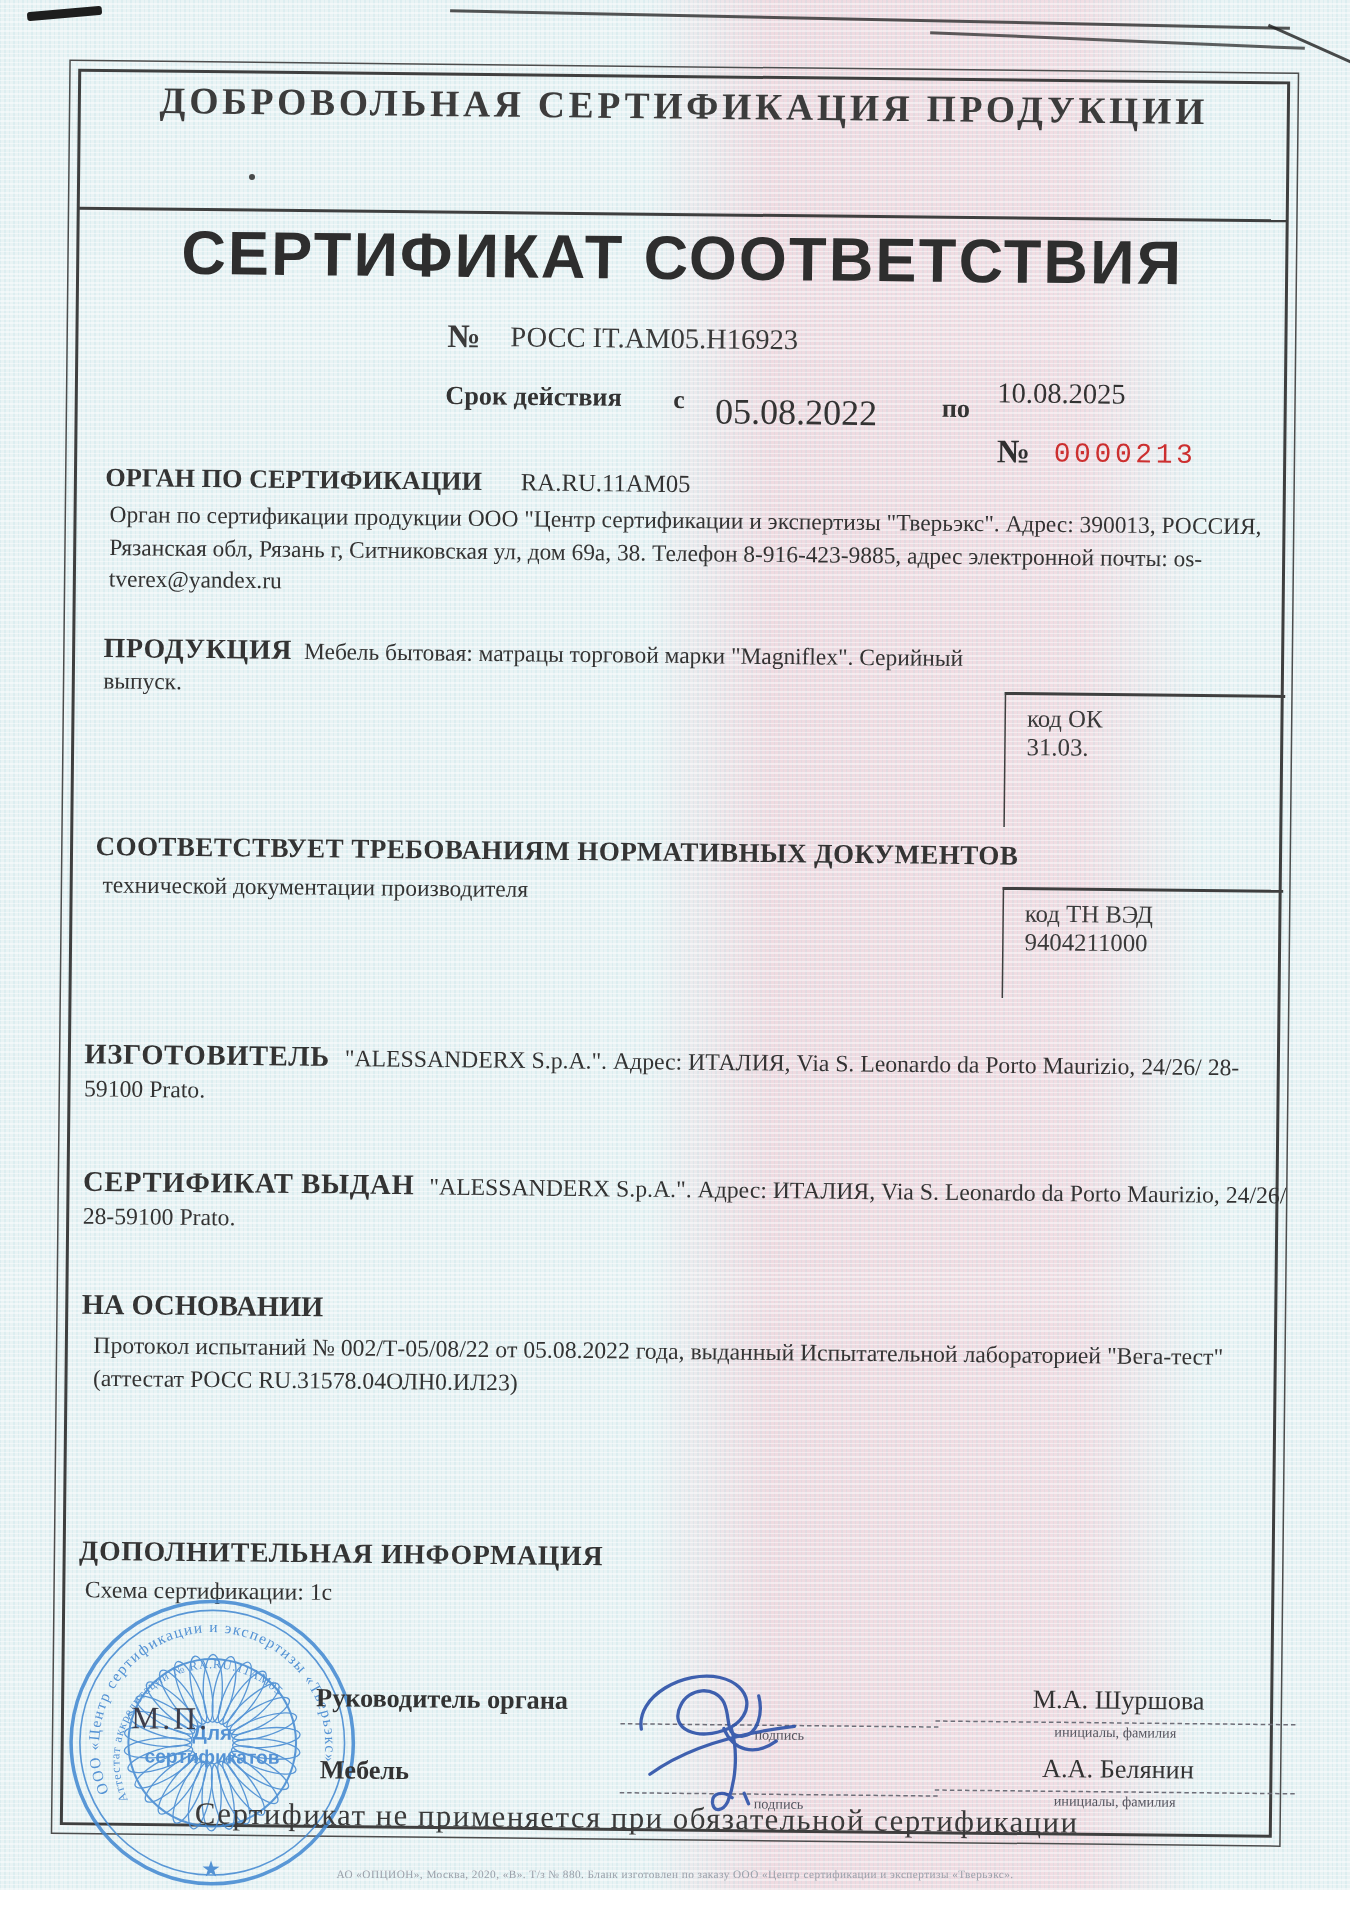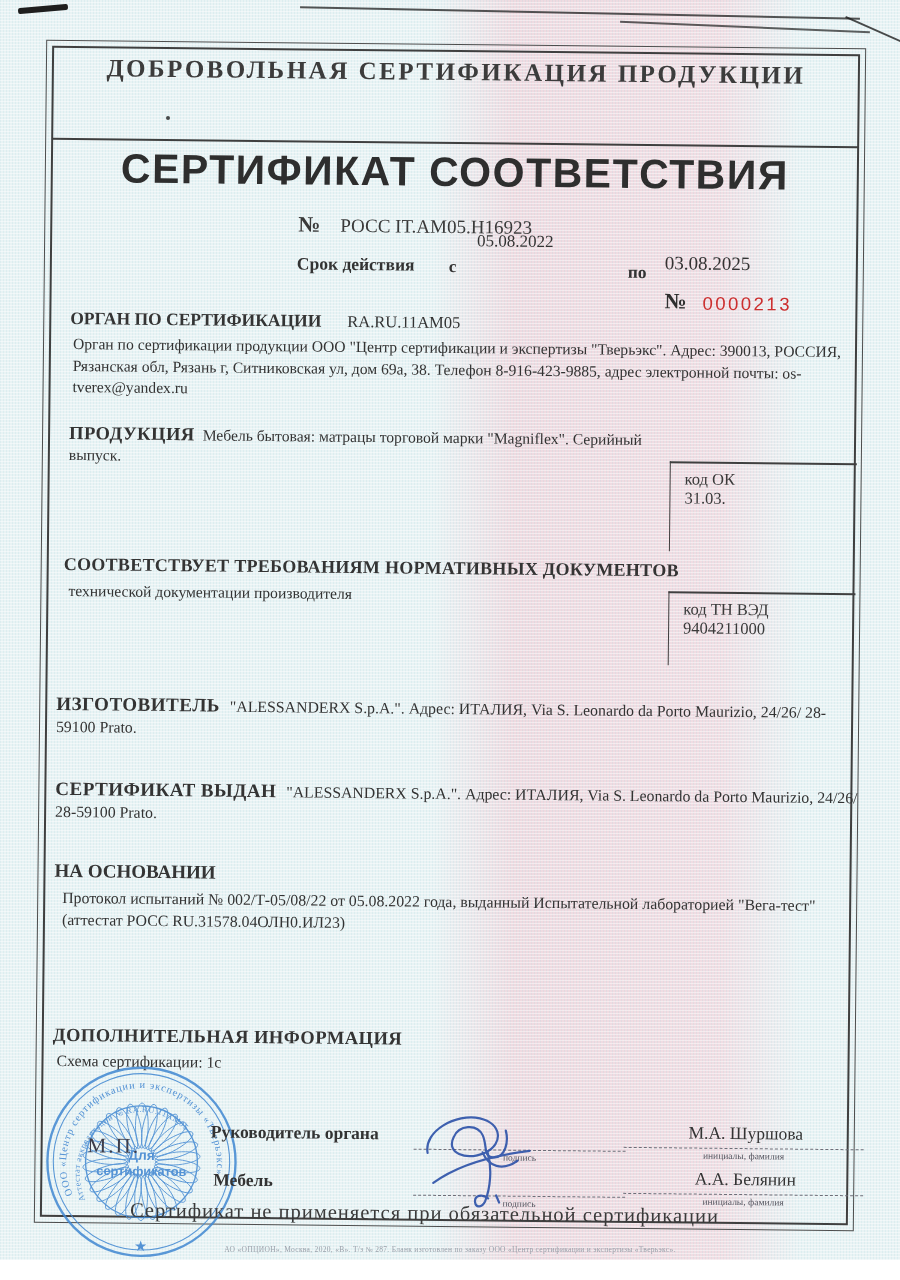--- a/index.html
+++ b/index.html
@@ -32,26 +32,26 @@
   .hdr-sep { top:97px; left:6px; right:6px; border-top:2px solid #3f3f3f; height:0; }
 
   .title { top:104px; font-family:"Liberation Sans", sans-serif; font-size:41px;
            font-weight:bold; letter-spacing:1.5px; color:#2e2e2e; }
 
   .no-label   { left:253px; top:168px; font-size:22px; font-weight:bold; color:#3a3a3a; }
   .no-value   { left:295px; top:171px; font-size:19px; color:#3a3a3a; }
 
   .val-label  { left:252px; top:210px; font-size:17.5px; font-weight:bold; }
   .val-c      { left:404px; top:212px; font-size:17px;  font-weight:bold; }
-  .val-from   { left:432px; top:186px; font-size:17px; }
+  .val-from   { left:432px; top:217px; font-size:24px; }
   .val-po     { left:583px; top:215px; font-size:17.5px; font-weight:bold; }
   .val-to     { left:620px; top:205px; font-size:19px; }
 
   .blank-no-label { left:620px; top:241px; font-size:22px; font-weight:bold; color:#2f2f2f; }
-  .blank-no-value { left:658px; top:245px; font-family:Liberation Sans, sans-serif;
+  .blank-no-value { left:658px; top:245px; font-family:Liberation Mono, monospace;
                     font-size:18.5px; letter-spacing:2.5px; color:#cc2f2f; }
 
   .h-sec { font-weight:bold; color:#343434; }
   .organ-h    { left:26px;  top:267px; font-size:17.5px; }
   .organ-code { left:303px; top:268px; font-size:16.5px; font-weight:normal; }
   .organ-p    { left:29px;  top:292px; width:795px; font-size:15.6px; line-height:21.5px; }
 
   .product-row { left:26px; top:382px; width:588px; font-size:15.6px; line-height:21px; }
   .product-row b { font-size:18.5px; margin-right:8px; letter-spacing:.5px; }
 
@@ -129,21 +129,21 @@
 
   <div class="abs center title">СЕРТИФИКАТ СООТВЕТСТВИЯ</div>
 
   <span class="abs no-label">№</span>
   <span class="abs no-value">РОСС IT.АМ05.Н16923</span>
 
   <span class="abs val-label">Срок действия</span>
   <span class="abs val-c">с</span>
   <span class="abs val-from">05.08.2022</span>
   <span class="abs val-po">по</span>
-  <span class="abs val-to">03.08.2025</span>
+  <span class="abs val-to">10.08.2025</span>
 
   <span class="abs blank-no-label">№</span>
   <span class="abs blank-no-value">0000213</span>
 
   <span class="abs h-sec organ-h">ОРГАН ПО СЕРТИФИКАЦИИ</span>
   <span class="abs organ-code">RA.RU.11АМ05</span>
   <div class="abs organ-p">Орган по сертификации продукции ООО "Центр сертификации и экспертизы "Тверьэкс". Адрес: 390013, РОССИЯ, Рязанская обл, Рязань г, Ситниковская ул, дом 69а, 38. Телефон 8-916-423-9885, адрес электронной почты: os-tverex@yandex.ru</div>
 
   <div class="abs product-row">
     <b>ПРОДУКЦИЯ</b><span>Мебель бытовая: матрацы торговой марки "Magniflex". Серийный выпуск.</span>
@@ -247,13 +247,13 @@
   <svg class="abs sig-overlay" viewBox="0 0 820 1183">
     <g fill="none" stroke="#2c51a8" stroke-width="2.2" stroke-linecap="round" opacity="0.9">
       <path d="M392,1108 C388,1086 420,1068 444,1073 C466,1078 468,1098 450,1107 C430,1116 410,1108 418,1092 C423,1080 441,1078 447,1090 C452,1101 447,1112 459,1112 C470,1111 473,1096 470,1085 M447,1107 C453,1121 467,1126 482,1115"></path>
       <path d="M398,1138 C422,1120 456,1110 494,1105 M452,1107 C457,1123 455,1143 450,1156 C447,1162 441,1163 440,1157 C439,1150 447,1148 453,1153 M461,1150 L464,1157"></path>
     </g>
   </svg>
 
   <div class="abs note">Сертификат не применяется при обязательной сертификации</div>
 </div>
 
-<div class="print-info">АО «ОПЦИОН», Москва, 2020, «В». Т/з № 287. Бланк изготовлен по заказу ООО «Центр сертификации и экспертизы «Тверьэкс».</div>
+<div class="print-info">АО «ОПЦИОН», Москва, 2020, «В». Т/з № 880. Бланк изготовлен по заказу ООО «Центр сертификации и экспертизы «Тверьэкс».</div>
 
 </body></html>

